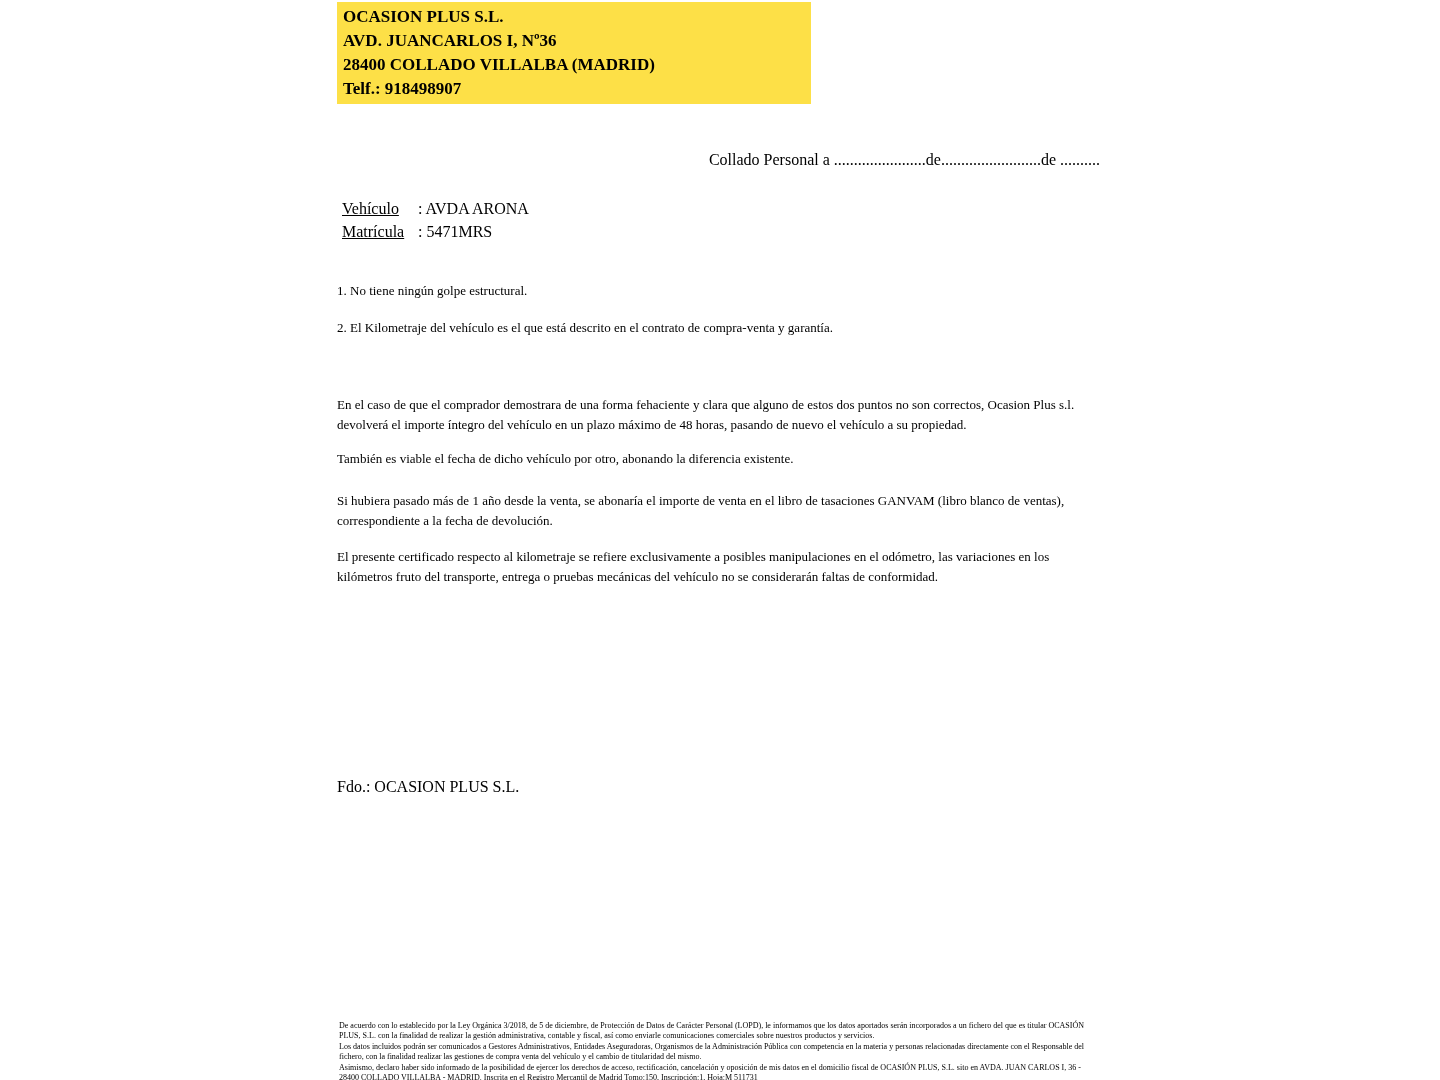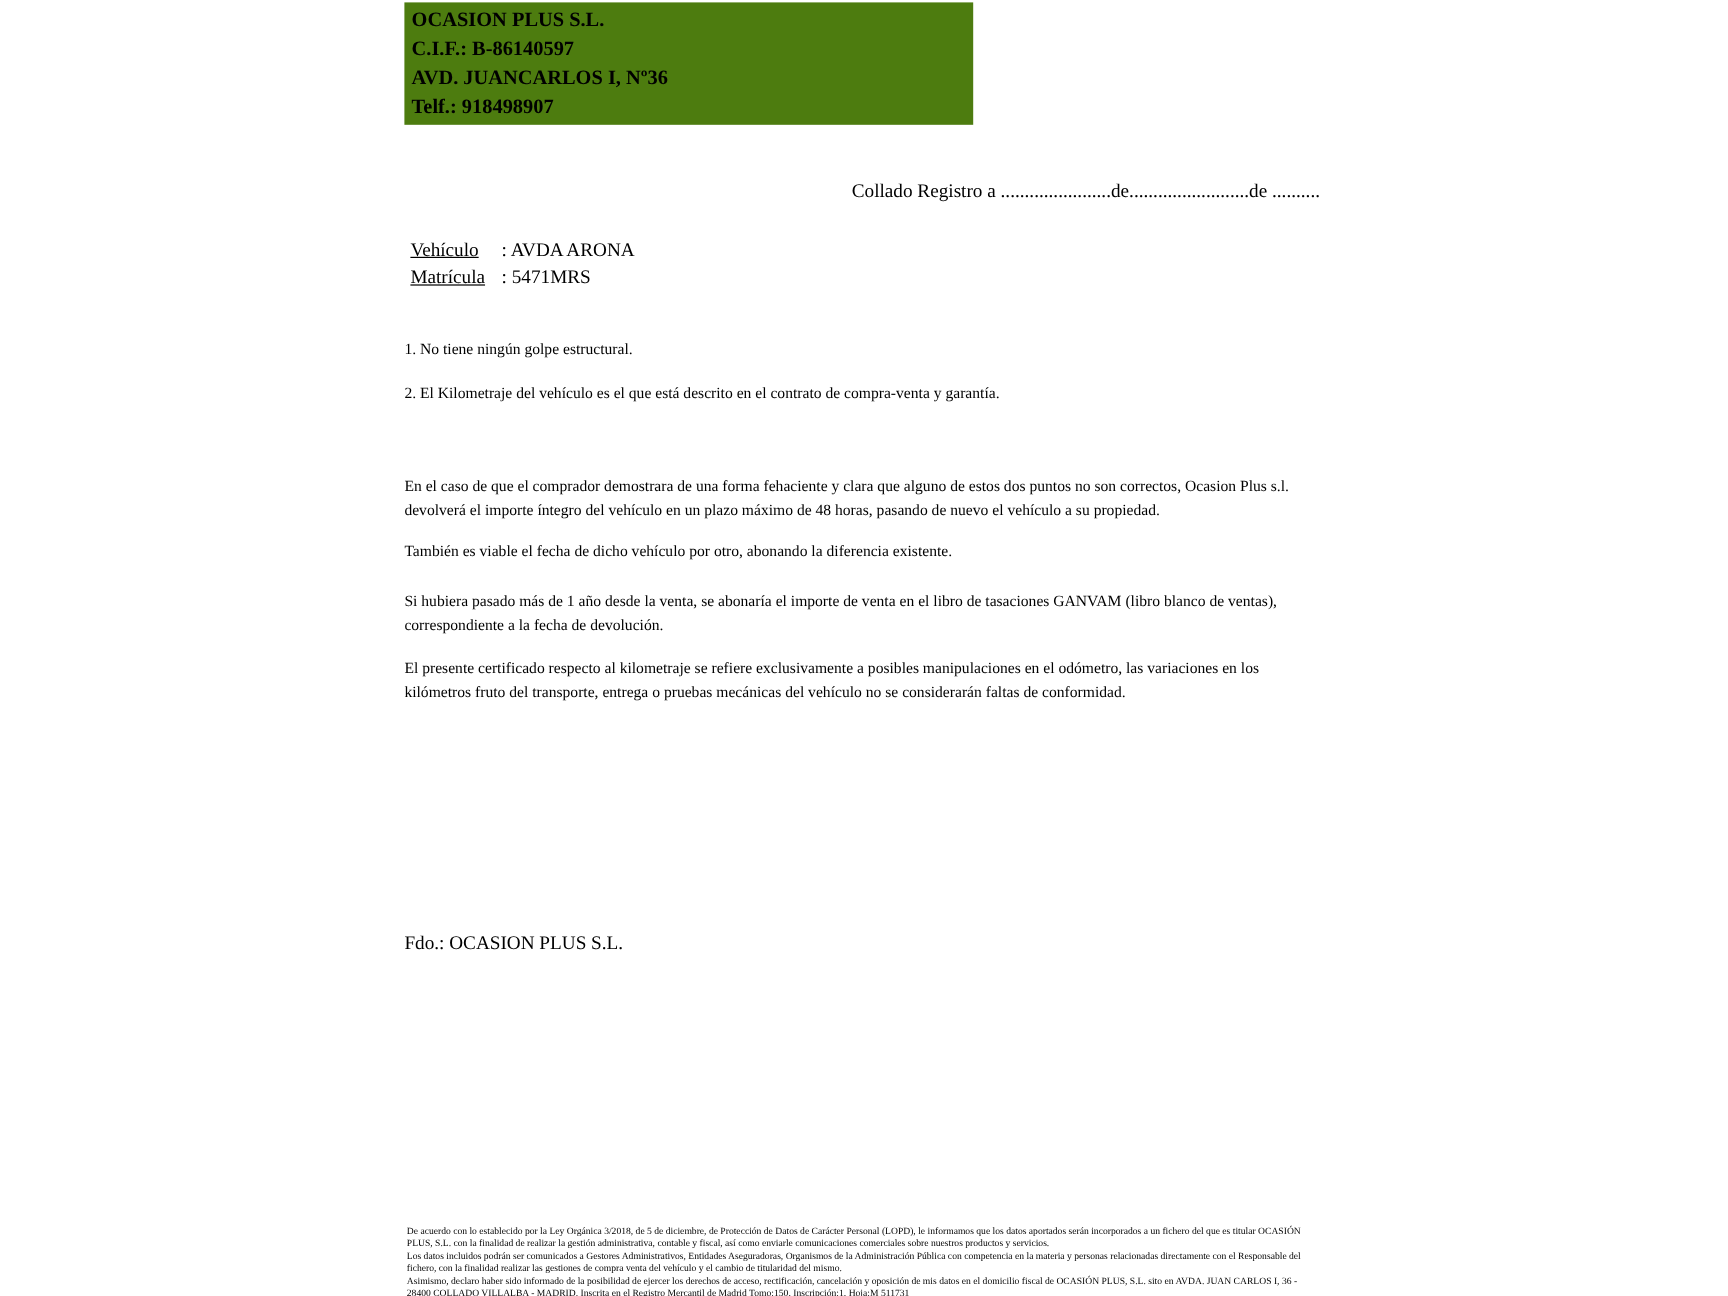--- a/index.html
+++ b/index.html
@@ -57,28 +57,28 @@
     width: 765px;
   }
   .legal p { font-size: 8px; line-height: 9.6px; margin: 2px; }
 </style>
 </head>
 <body>
 
 <div class="page">
   <div class="doc">
 
-    <div class="company-box" style="background: #4d7c0f;">
+    <div class="company-box" style="background: #fde047;">
       <div>OCASION PLUS S.L.</div>
-      <div>C.I.F.: B-86140597</div>
       <div>AVD. JUANCARLOS I, Nº36</div>
+      <div>28400 COLLADO VILLALBA (MADRID)</div>
       <div>Telf.: 918498907</div>
     </div>
 
-    <div class="date-line">Collado Registro a .......................de.........................de ..........</div>
+    <div class="date-line">Collado Personal a .......................de.........................de ..........</div>
 
     <div class="certify">
       <div class="field-line">
         <span class="field-label">Vehículo</span><span>: AVDA ARONA</span>
       </div>
       <div class="field-line">
         <span class="field-label">Matrícula</span><span>: 5471MRS</span>
       </div>
     </div>
 

